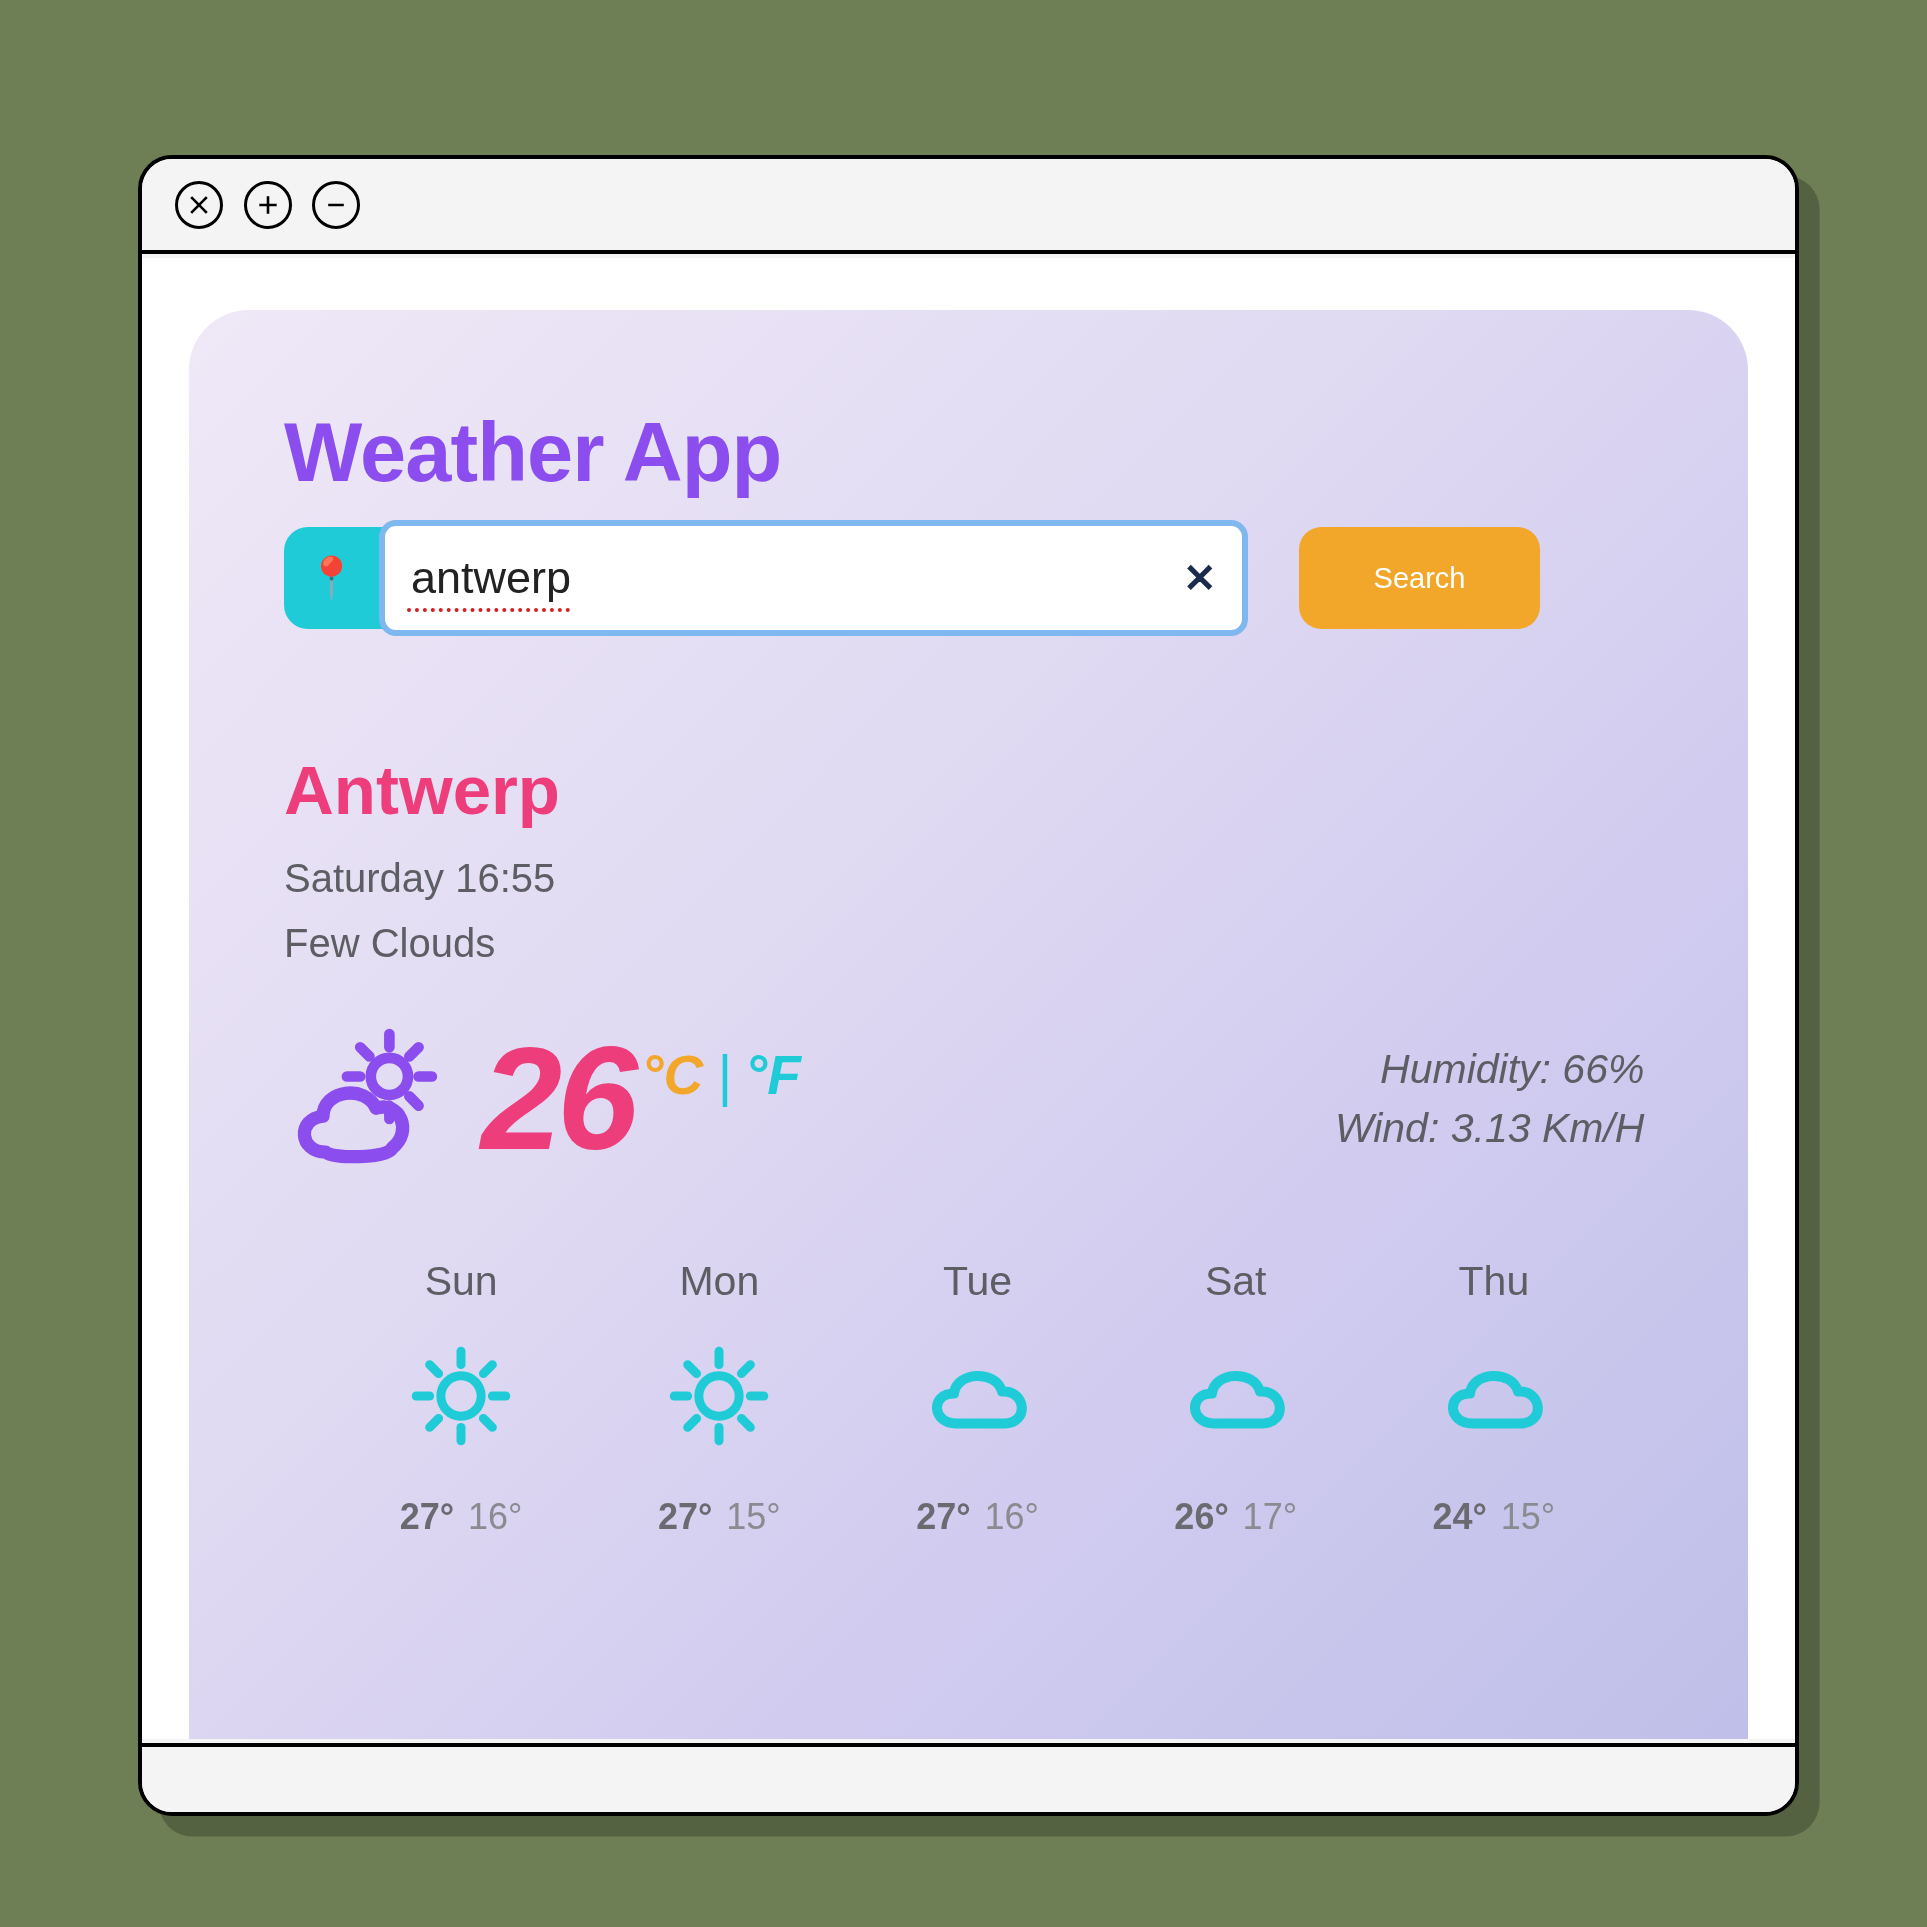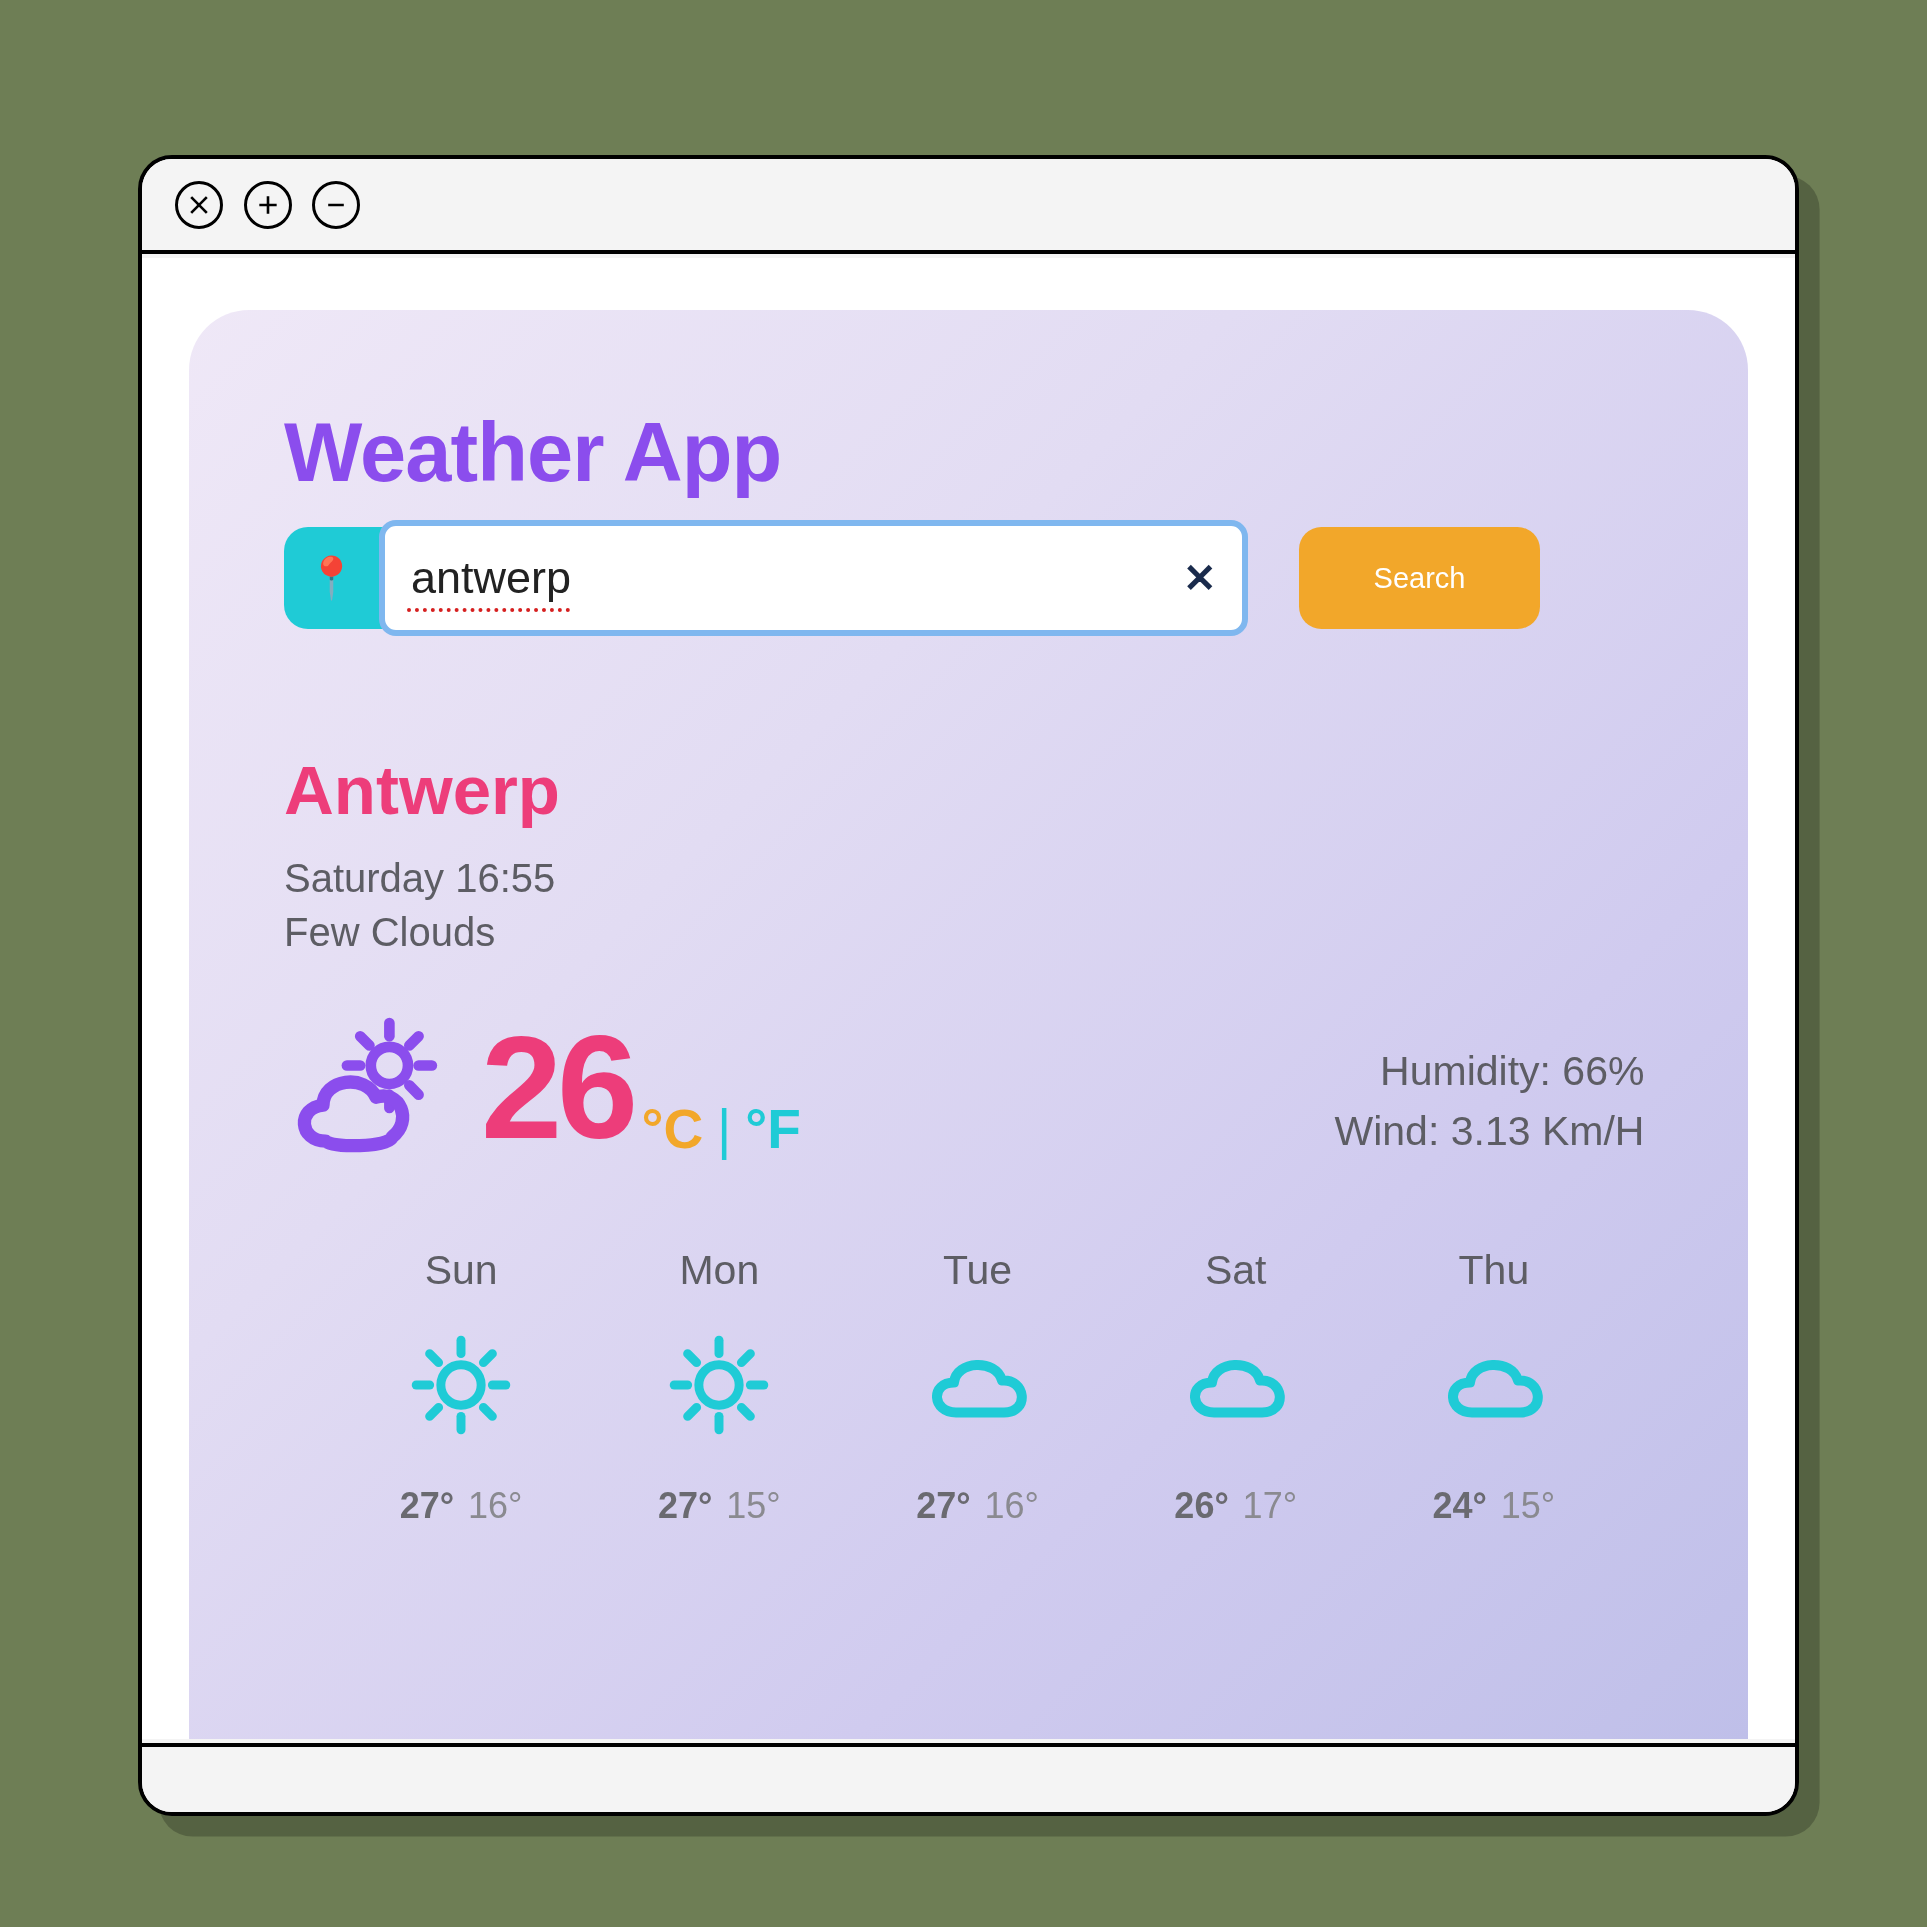--- a/index.html
+++ b/index.html
@@ -140,28 +140,29 @@
 
   .city-name {
     margin: 112px 0 26px 0;
     font-size: 69px;
     font-weight: 800;
     color: #ed3d7a;
   }
   .meta-line {
     font-size: 40px;
     color: #5d5d64;
-    margin: 9px 0;
+    margin: 20px 0;
   }
 
   
   .current-row {
     display: flex;
-    align-items: flex-end;
+    align-items: center;
     margin-top: 60px;
+    font-style: italic;
   }
   .cur-icon {
     width: 163px; height: 146px;
     margin-right: 34px;
   }
   .cur-temp {
     font-size: 146px;
     font-weight: 800;
     color: #ed3d7a;
     line-height: 1;

